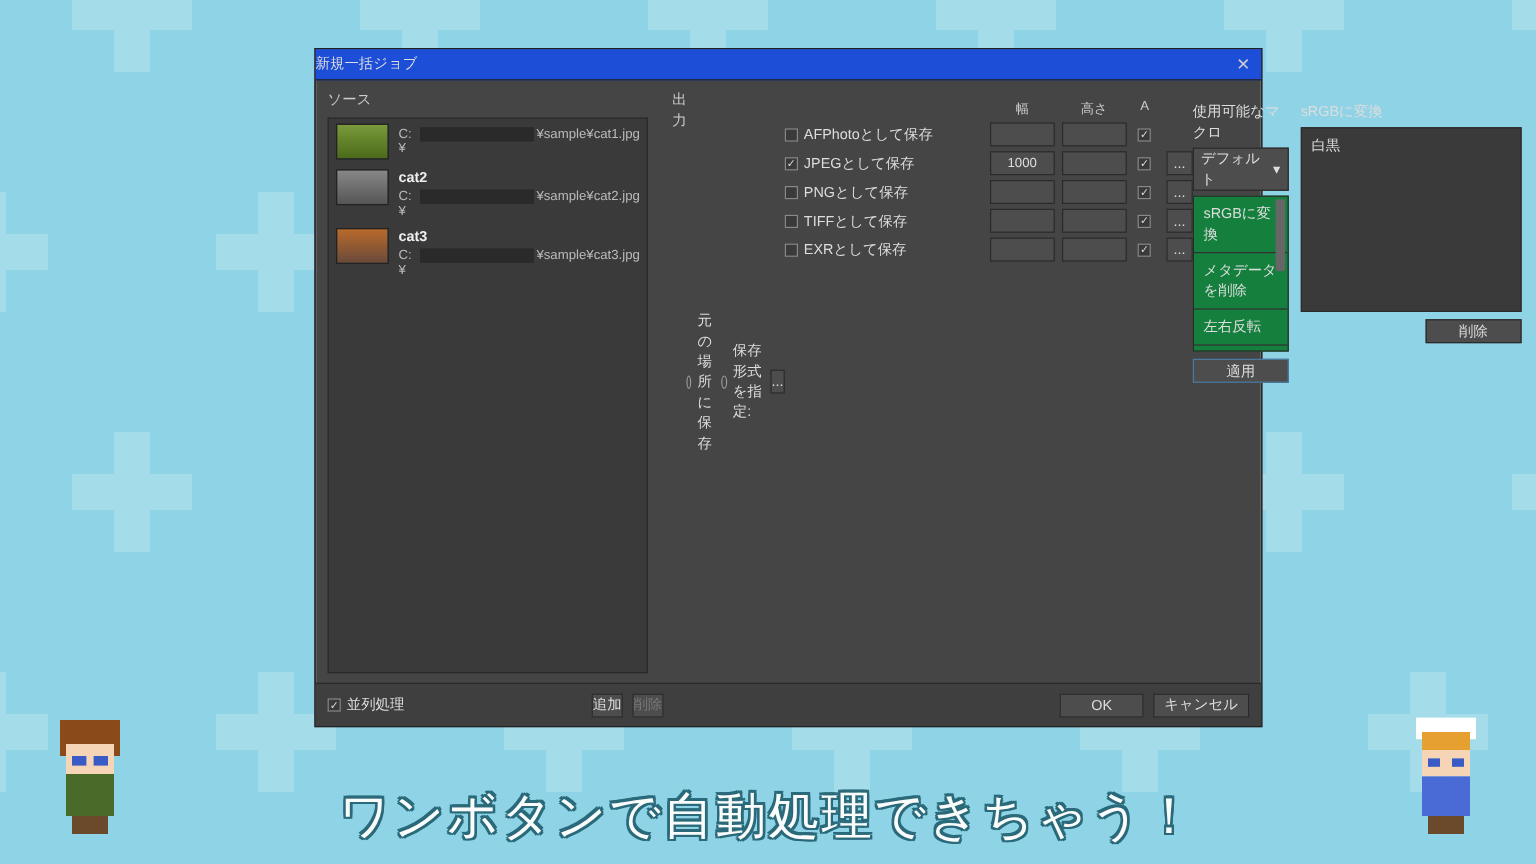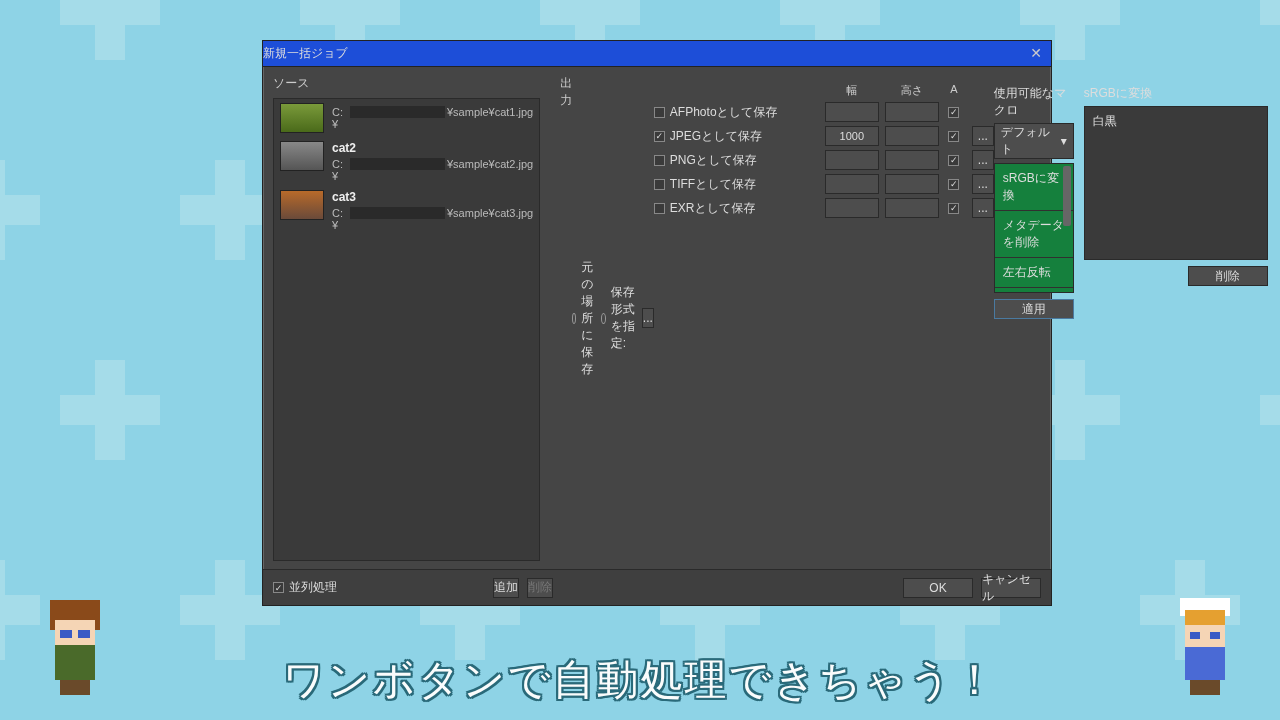--- a/index.html
+++ b/index.html
@@ -373,21 +373,21 @@
   <div class="bottom">
     <label class="check on">
       <span class="box"></span>
         <span>並列処理</span>
     </label>
     <span style="width:140px"></span>
     <span class="btn">追加</span>
     <span class="btn disabled">削除</span>
     <span class="spacer"></span>
     <span class="btn" style="width:70px">OK</span>
-    <span class="btn" style="width:60px">キャンセル</span>
+    <span class="btn" style="width:80px">キャンセル</span>
   </div>
 </div>
 
 <div class="sprite left">
   <div class="px" style="left:20px;top:10px;width:50px;height:30px;background:#8a4a1a"></div>
   <div class="px" style="left:25px;top:30px;width:40px;height:25px;background:#f5d5b5"></div>
   <div class="px" style="left:30px;top:40px;width:12px;height:8px;background:#3a5ac5"></div>
   <div class="px" style="left:48px;top:40px;width:12px;height:8px;background:#3a5ac5"></div>
   <div class="px" style="left:25px;top:55px;width:40px;height:35px;background:#4a6a2a"></div>
   <div class="px" style="left:30px;top:90px;width:30px;height:15px;background:#6a4a2a"></div>

